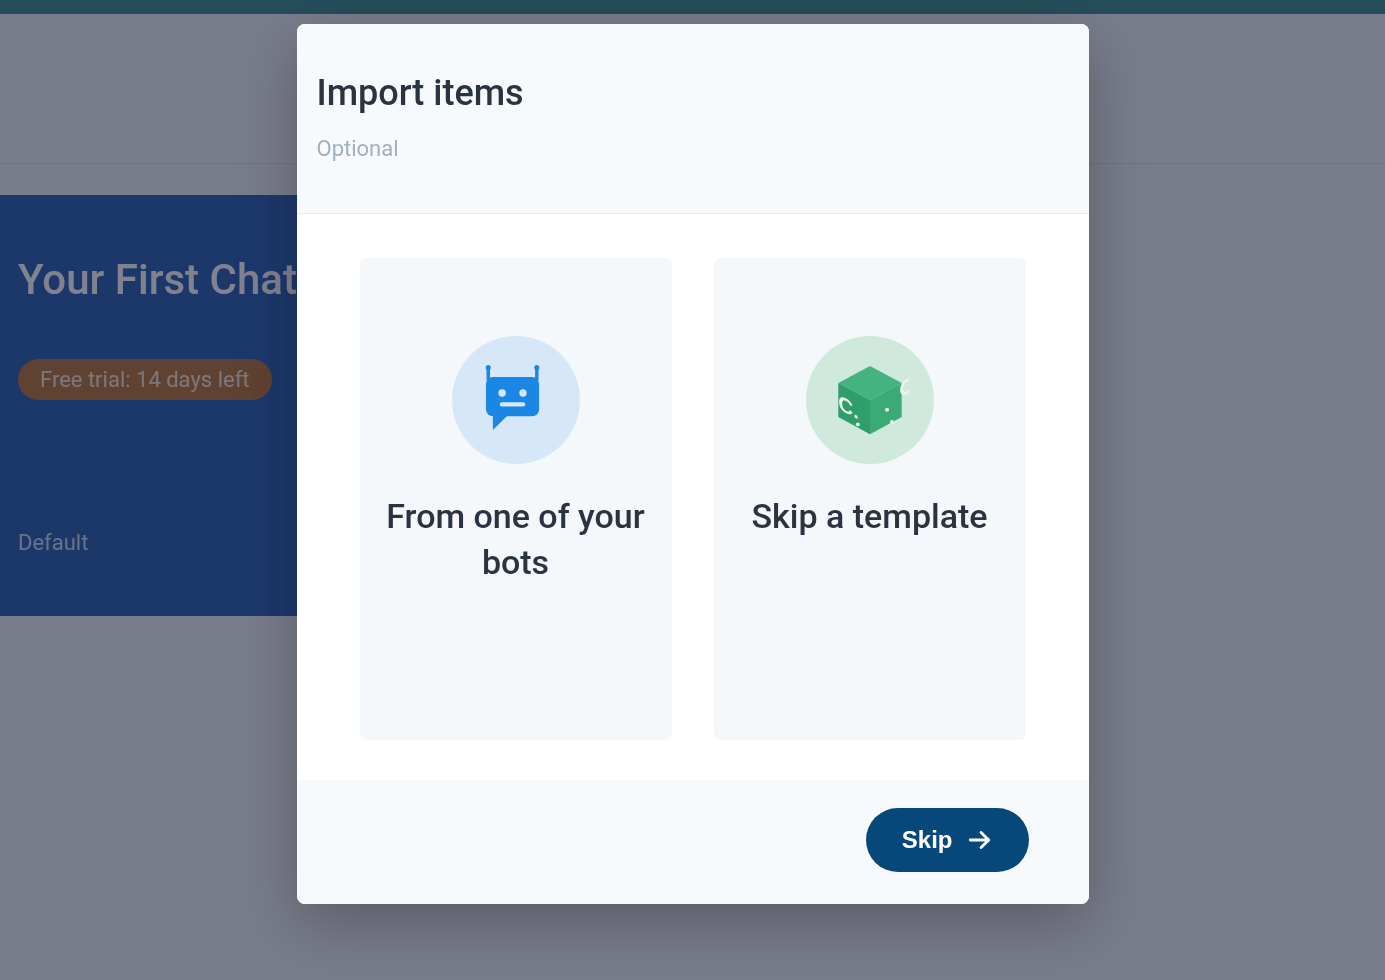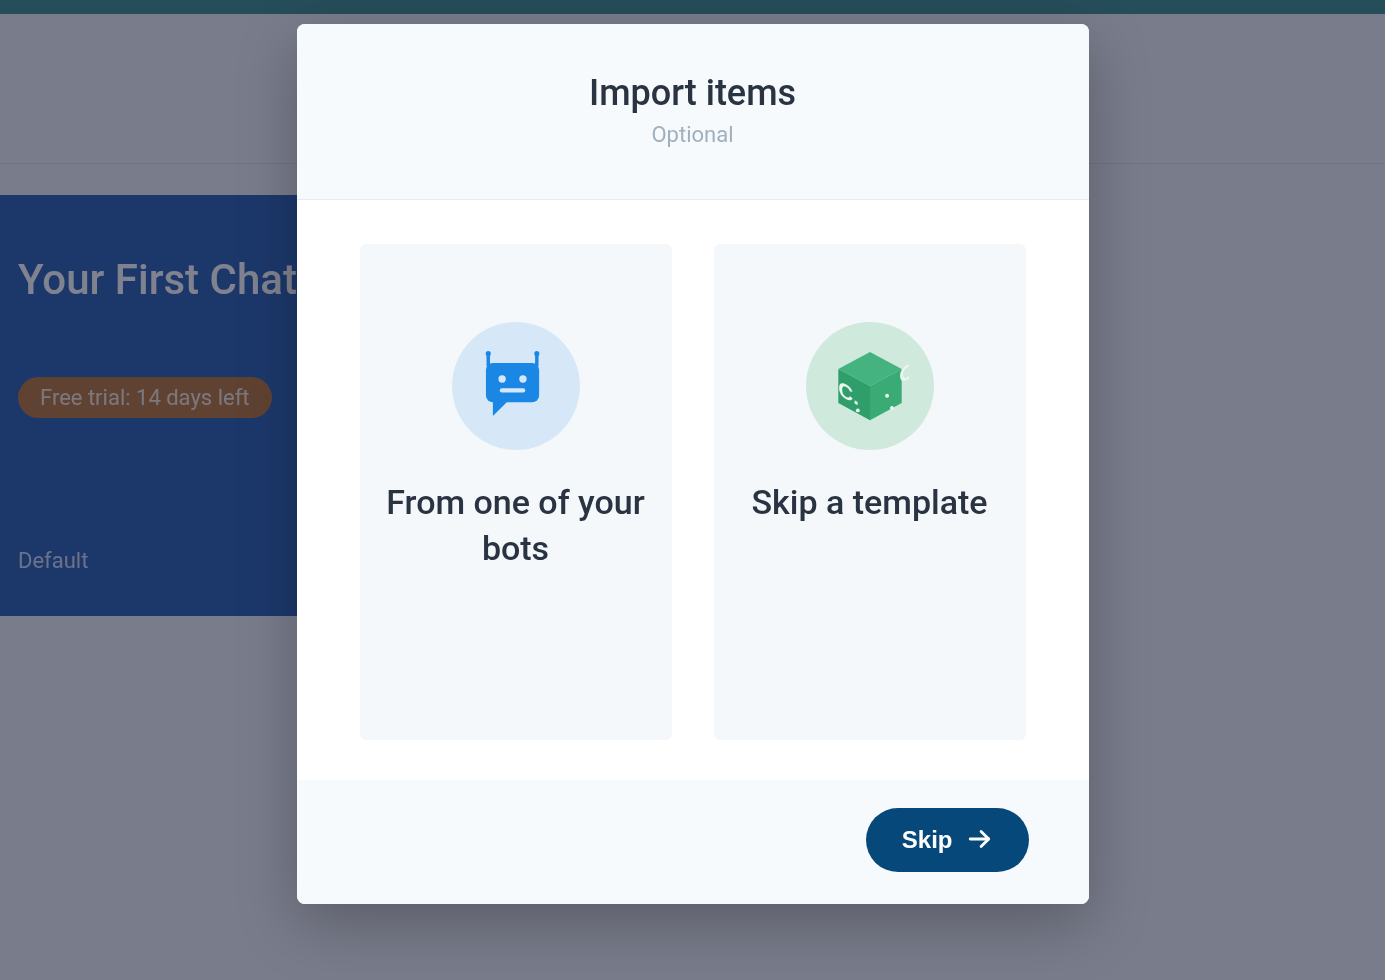--- a/index.html
+++ b/index.html
@@ -37,21 +37,21 @@
     padding: 60px 18px 18px 18px;
   }
   .bg-card h1 {
     font-size: 42px;
     font-weight: 500;
     color: #fff;
     white-space: nowrap;
   }
   .bg-trial {
     display: inline-block;
-    margin-top: 73px;
+    margin-top: 55px;
     background: #b06018;
     color: #f6e3d0;
     font-size: 22px;
     font-weight: 400;
     padding: 8px 22px;
     border-radius: 999px;
   }
   .bg-default {
     margin-top: 130px;
     font-size: 22px;
@@ -77,30 +77,29 @@
     border-radius: 8px;
     box-shadow: 0 20px 60px rgba(0,0,0,0.25);
     overflow: hidden;
     display: flex;
     flex-direction: column;
     min-height: 880px;
   }
   .modal-header {
     background: #f7fafc;
     border-bottom: 1px solid #e6ecf1;
-    text-align: center;
     padding: 48px 20px 52px 20px;
   }
   .modal-title {
     font-size: 36px;
     font-weight: 500;
     color: #2a3342;
   }
   .modal-subtitle {
-    margin-top: 8px;
+    margin-top: 22px;
     font-size: 22px;
     color: #9fb0be;
   }
 
   .modal-body {
     flex: 1;
     padding: 44px 60px 40px 60px;
     display: flex;
     gap: 42px;
     justify-content: center;
@@ -146,20 +145,21 @@
   }
   .skip-btn {
     background: #07487a;
     color: #fff;
     border: none;
     border-radius: 999px;
     padding: 18px 36px;
     font-size: 24px;
     font-weight: 700;
     display: inline-flex;
+    align-items: center;
     gap: 14px;
     cursor: pointer;
   }
 
   
   .bot-svg { width: 74px; height: 74px; }
   
   .cube-svg { width: 78px; height: 78px; }
   
   .arrow-svg { width: 26px; height: 26px; }

